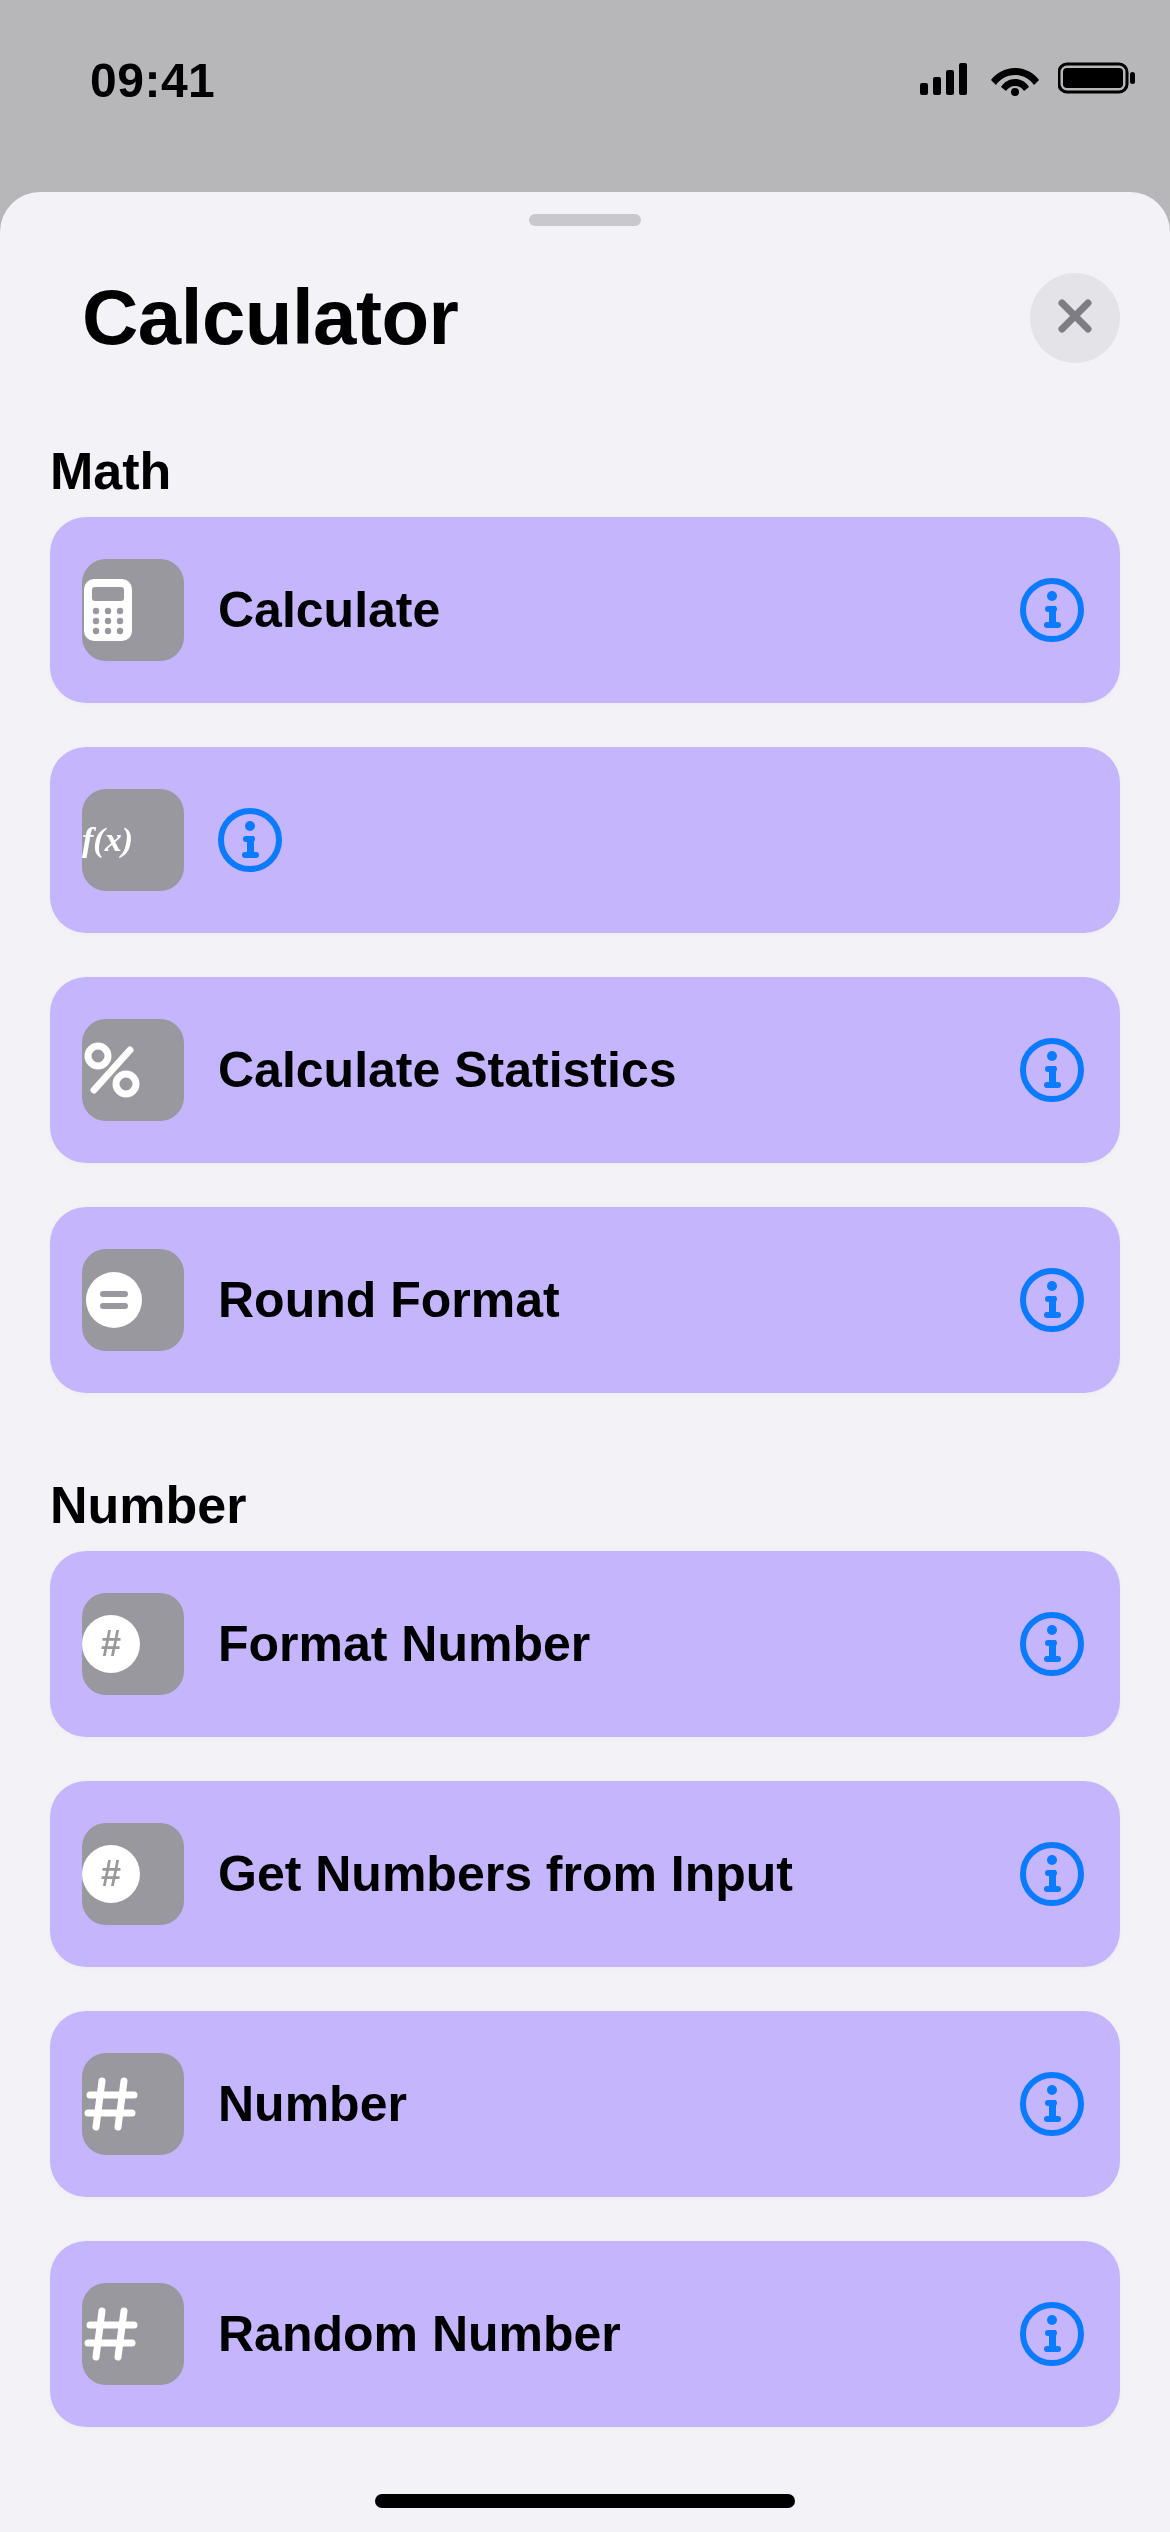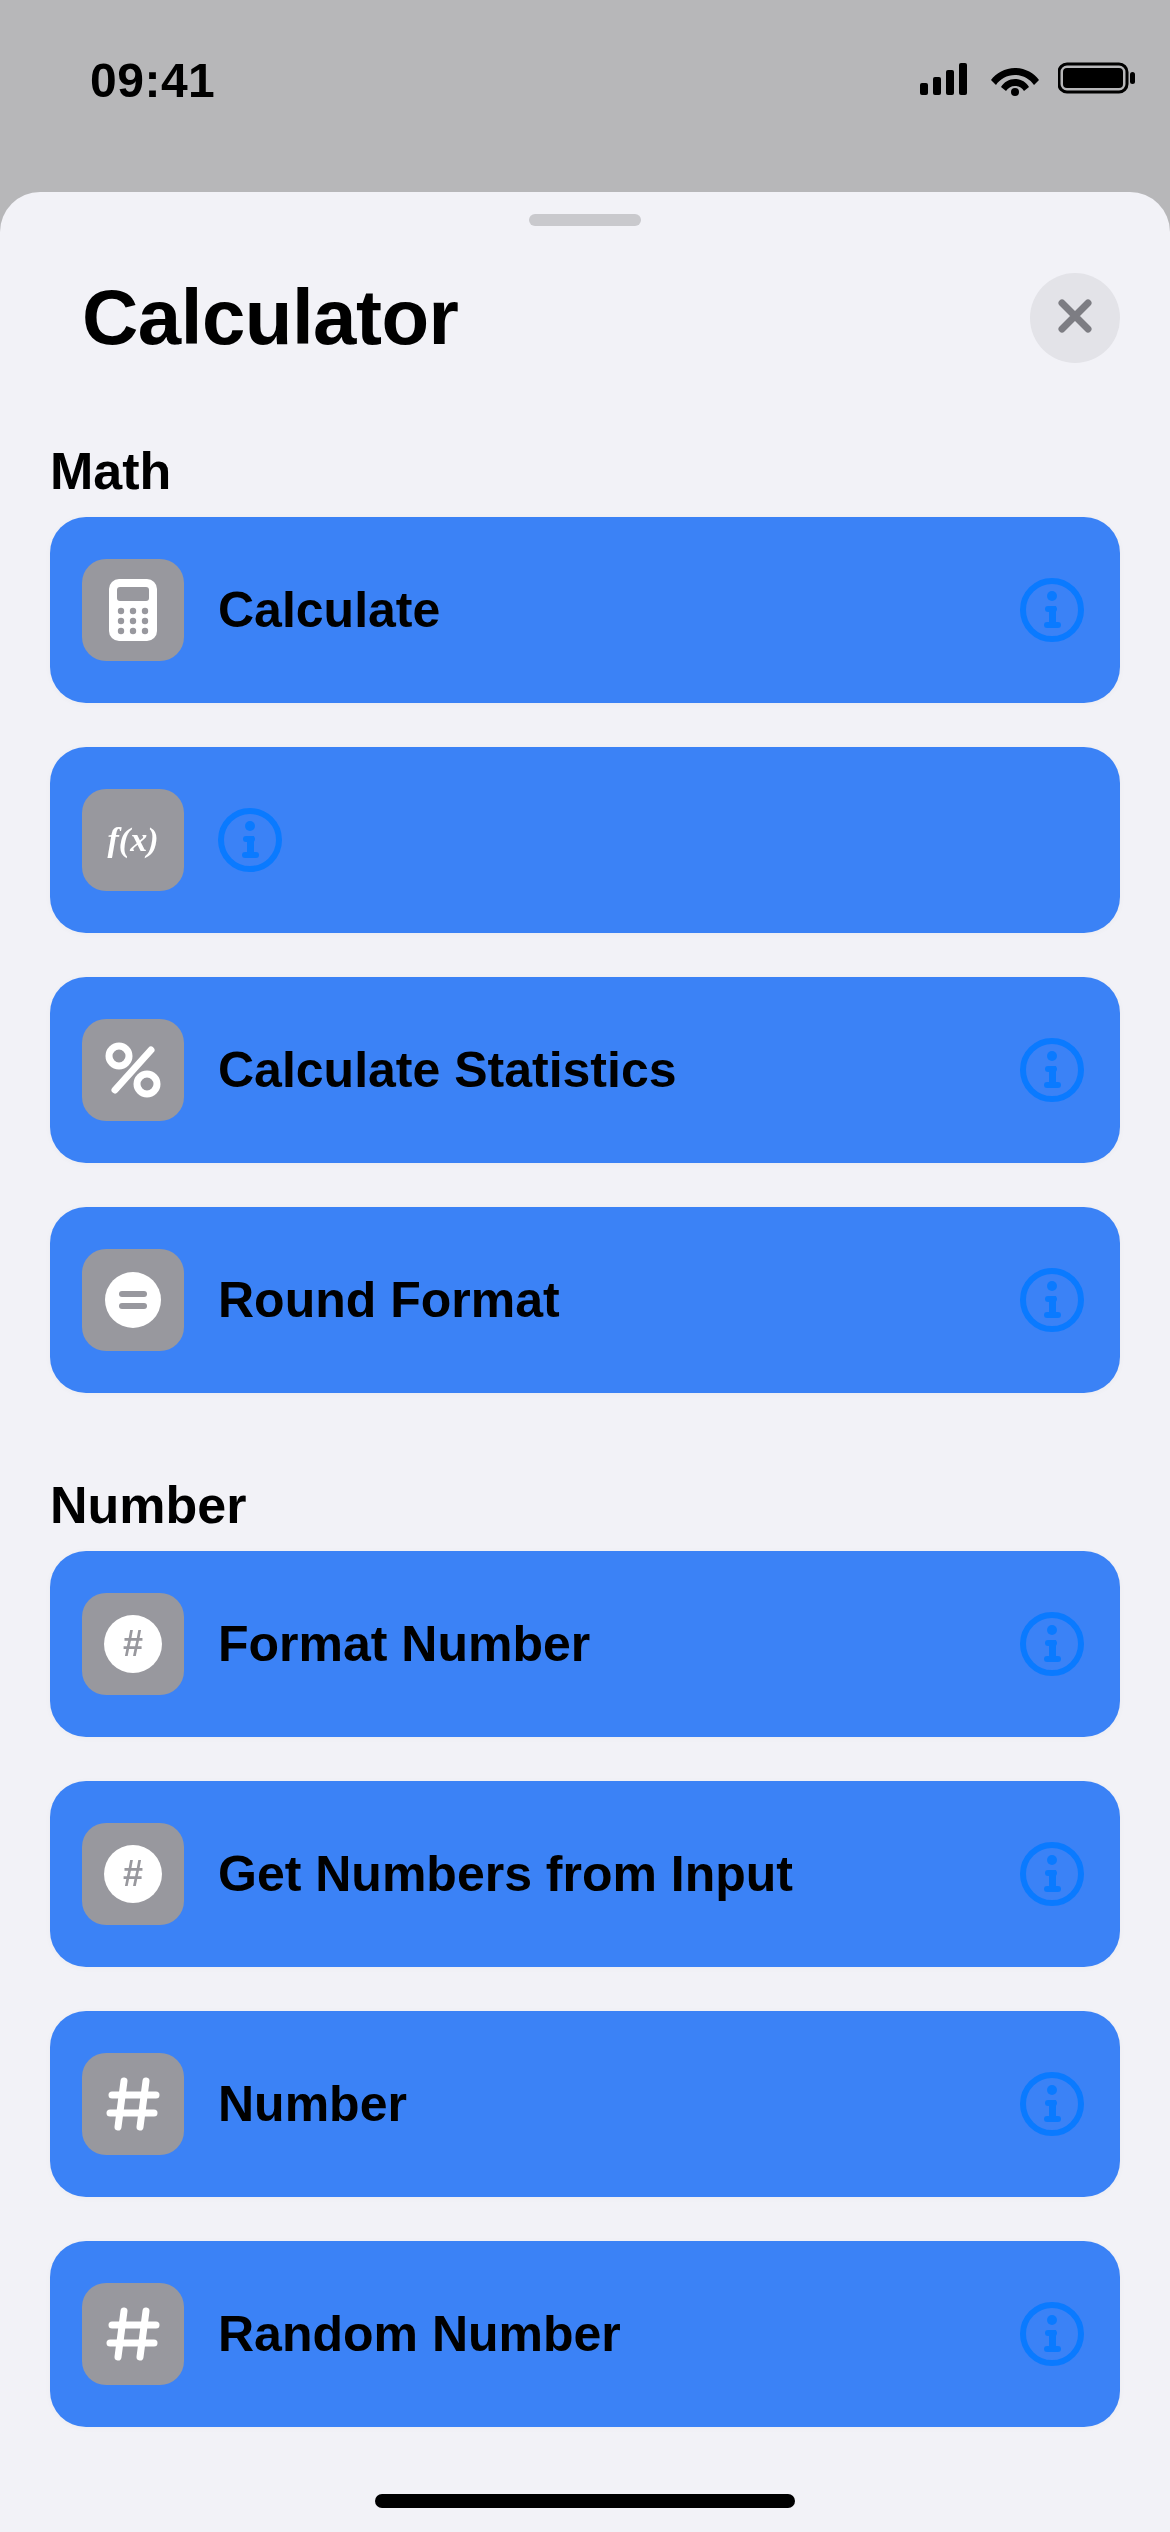--- a/index.html
+++ b/index.html
@@ -89,39 +89,38 @@
   }
 
   .section-title {
     font-size: 52px;
     font-weight: 700;
     color: #000;
     padding: 38px 0 16px 0;
   }
 
   .row {
-    background: #3b82f6;
+    background: #c4b5fd;
     border-radius: 36px;
     height: 186px;
     margin-bottom: 44px;
     display: flex;
     align-items: center;
     padding: 0 36px 0 32px;
     box-shadow: 0 1px 6px rgba(0,0,0,0.03);
     cursor: pointer;
   }
 
   .row-icon {
     width: 102px;
     height: 102px;
     border-radius: 24px;
     background: #98989e;
     display: flex;
     align-items: center;
-    justify-content: center;
     flex-shrink: 0;
     margin-right: 34px;
     color: #fff;
   }
 
   .row-label {
     flex: 1;
     font-size: 50px;
     font-weight: 600;
     color: #000;

